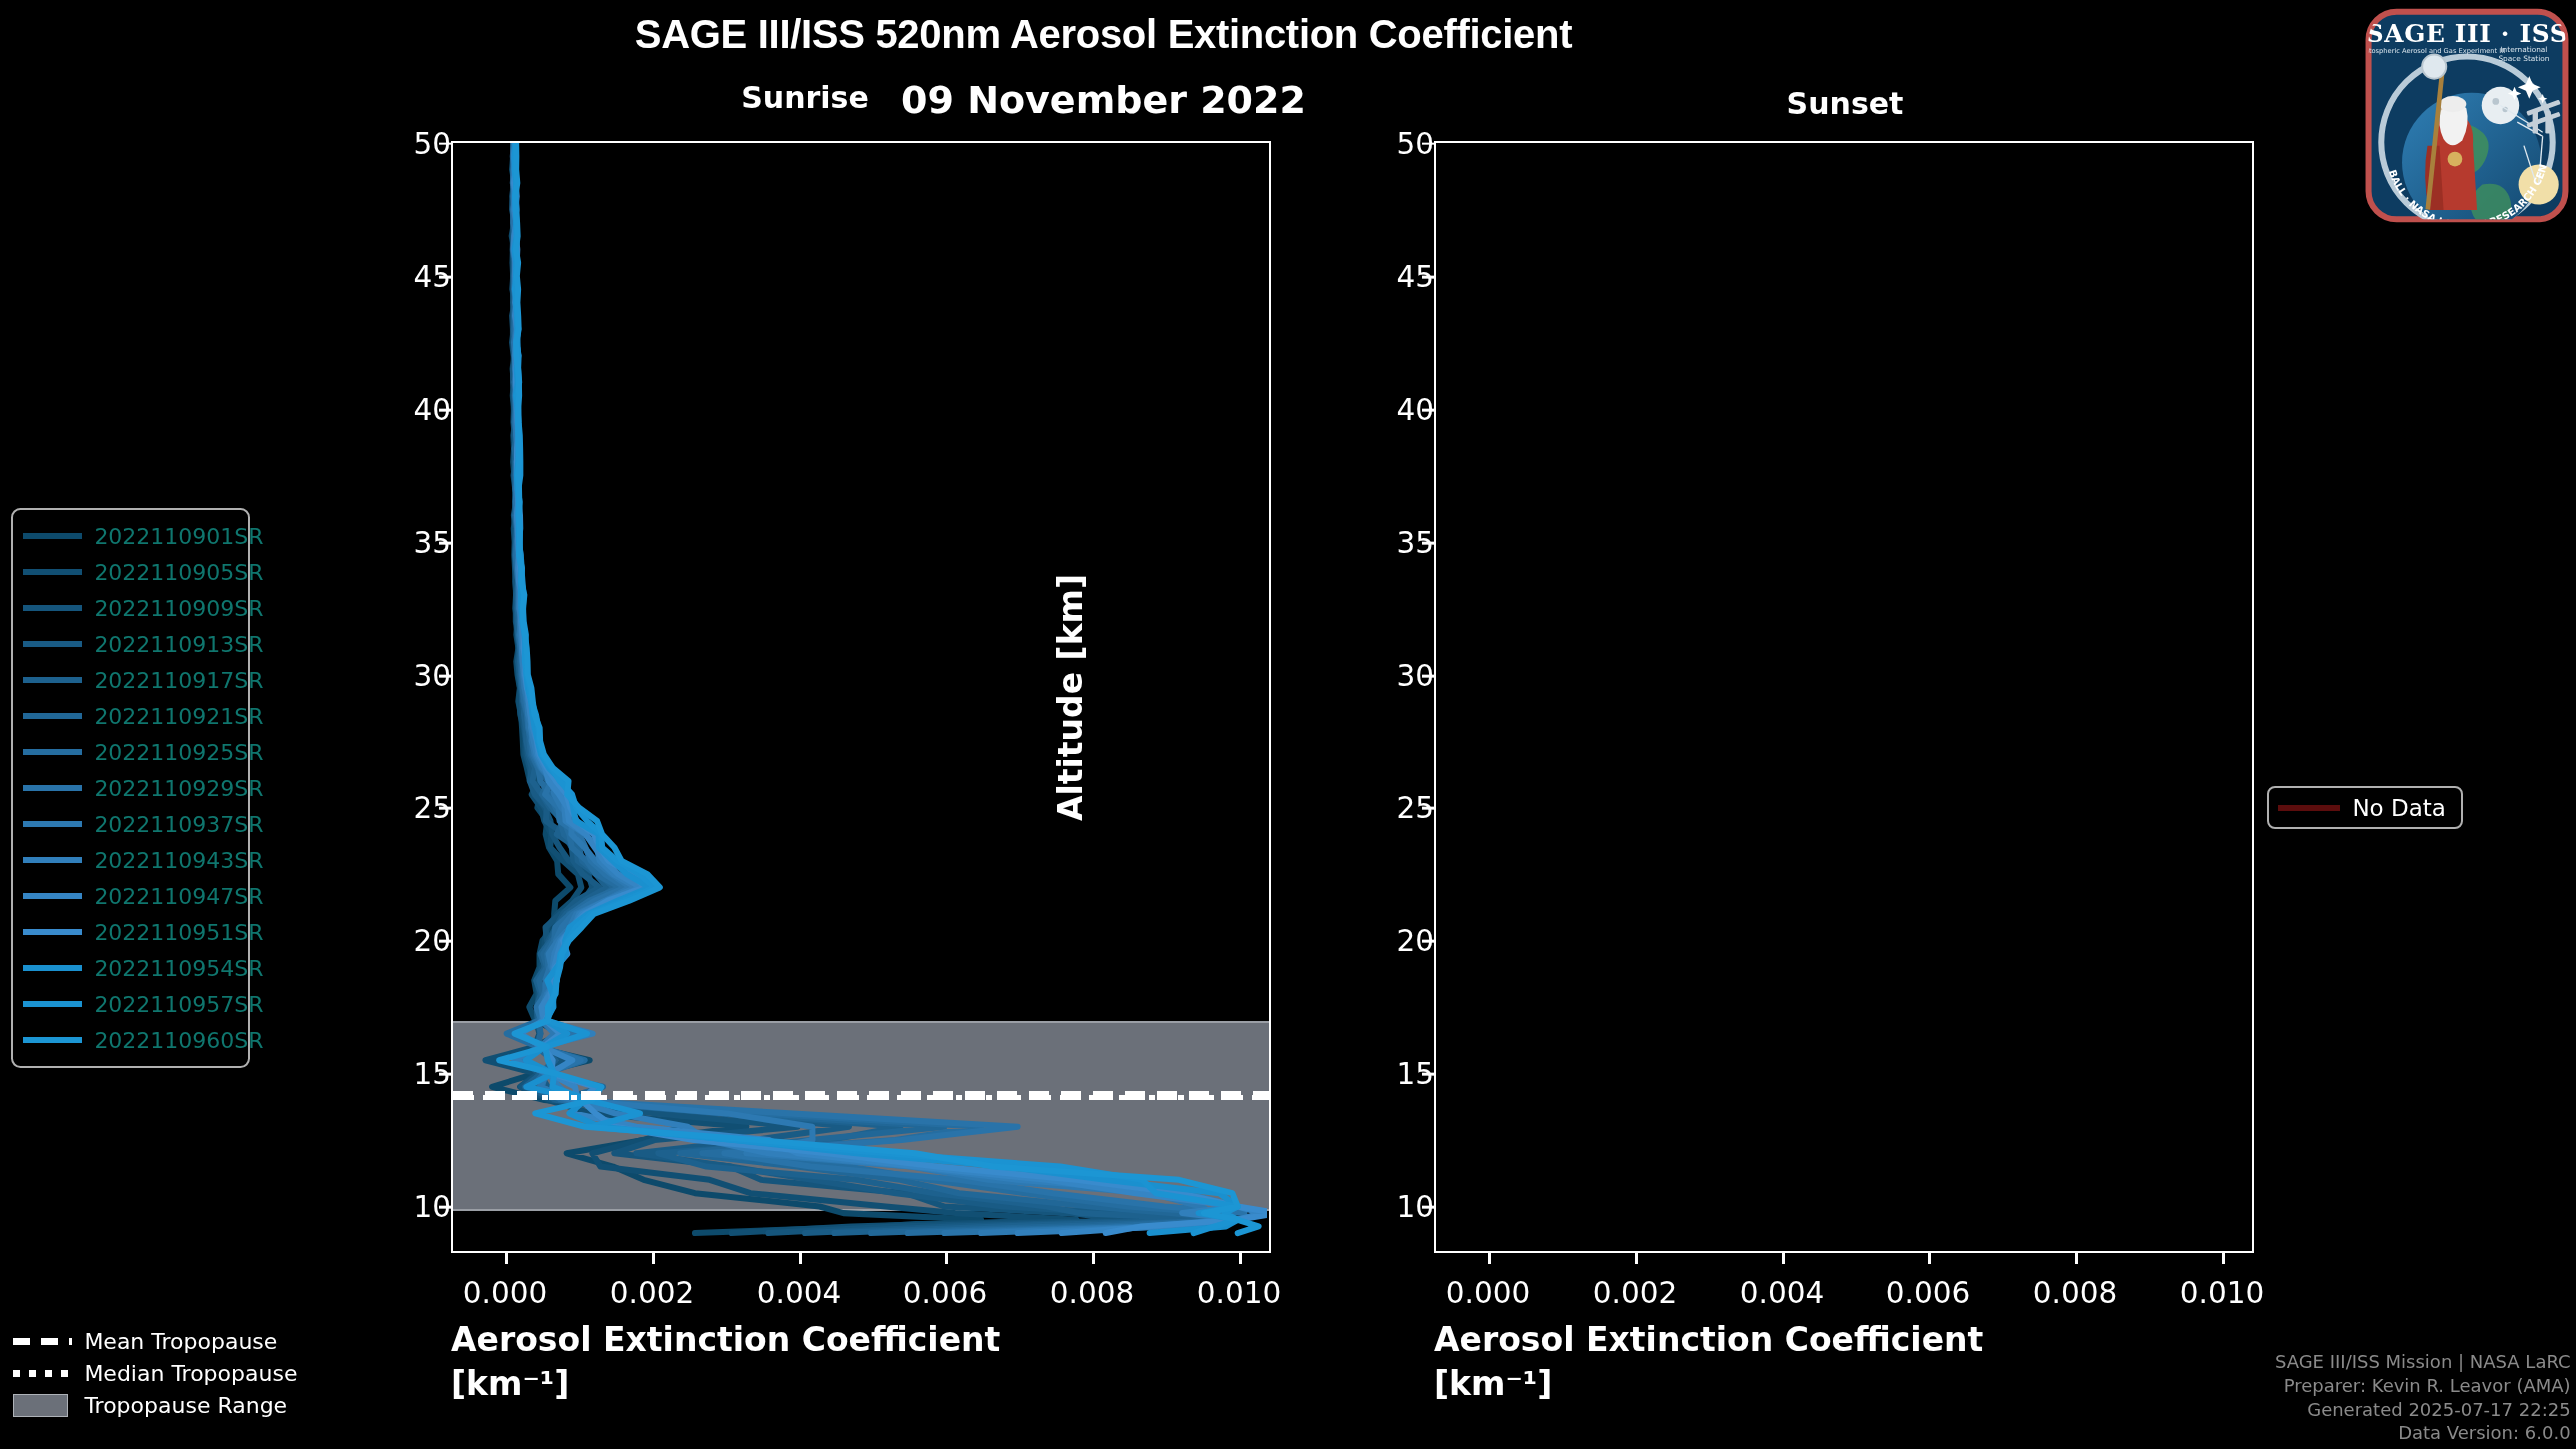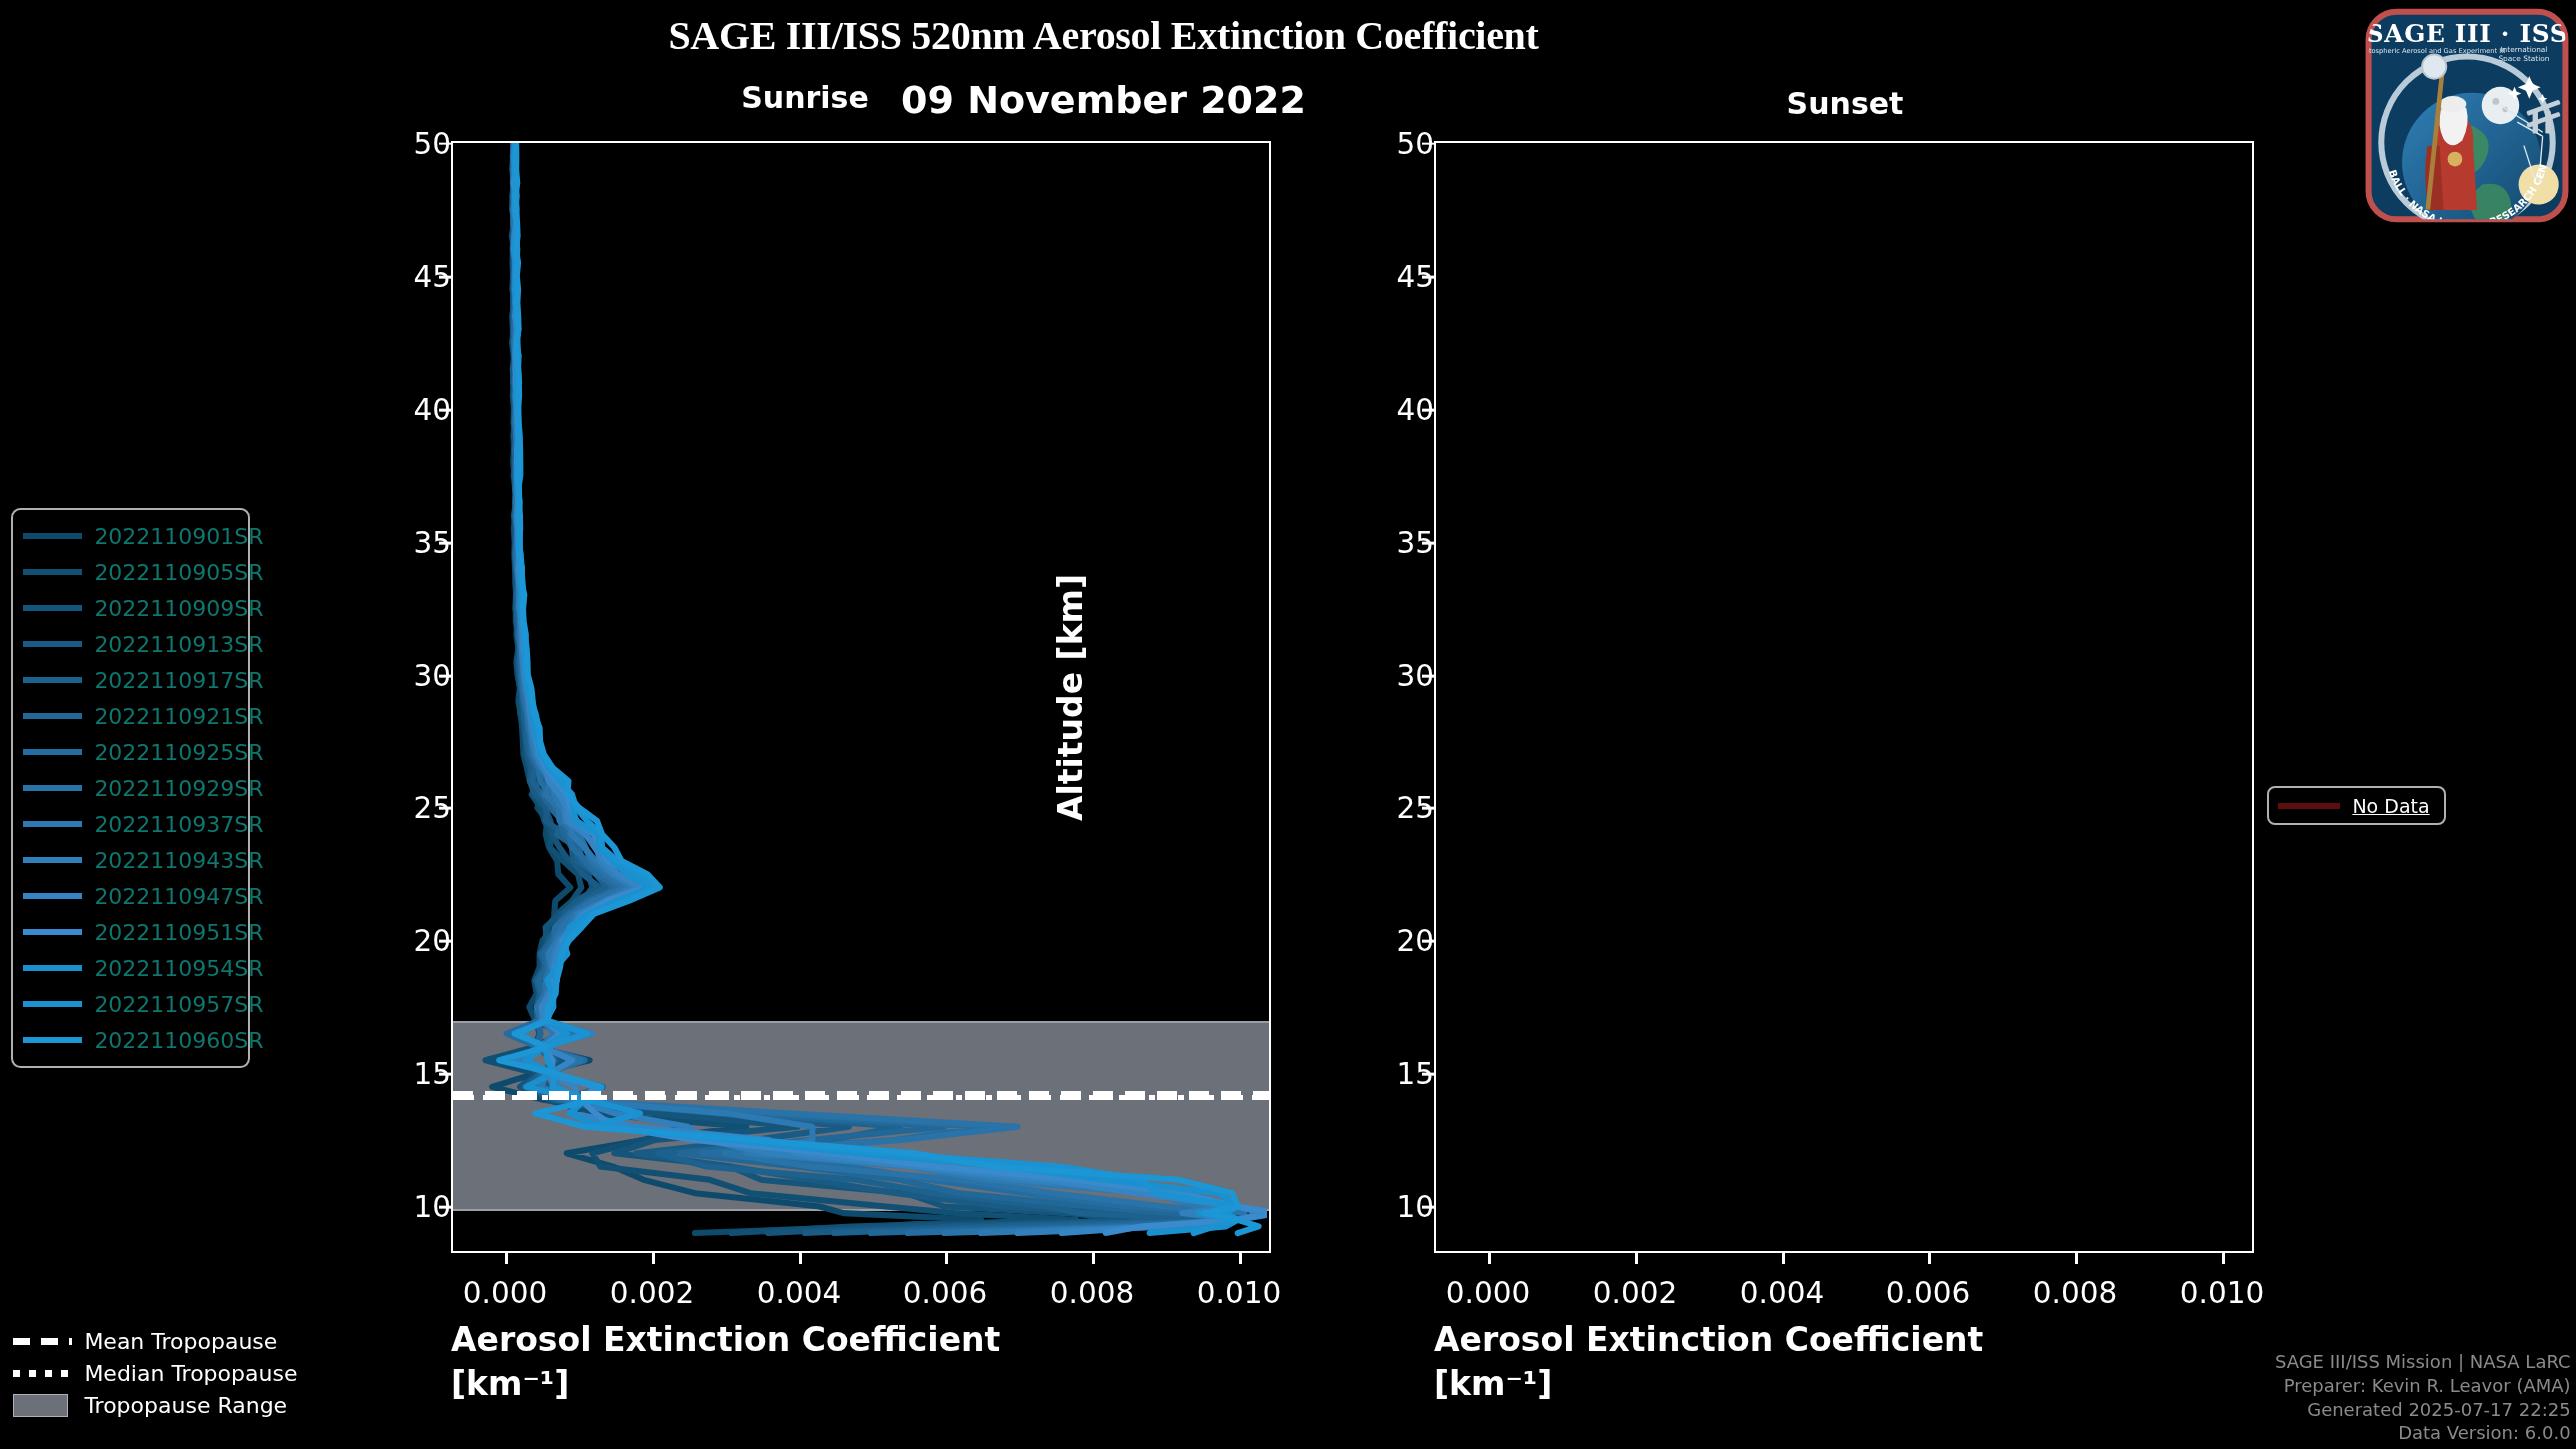--- a/index.html
+++ b/index.html
@@ -14,21 +14,21 @@
     overflow: hidden;
     font-family: "DejaVu Sans", sans-serif;
     color: #ffffff;
   }
   .abs { position: absolute; }
 
   
   #main-title {
     left: 0; top: 12px; width: 2207px;
     text-align: center;
-    font-family: Liberation Serif, serif;
+    font-family: Liberation Sans, sans-serif;
     font-weight: bold;
     font-size: 40px;
     letter-spacing: -0.3px;
     color: #ffffff;
     white-space: nowrap;
   }
   #date-subtitle {
     left: 0; top: 78px; width: 2207px;
     text-align: center;
     font-weight: bold;
@@ -185,21 +185,21 @@
     border: 2px solid #b0b0b0;
     border-radius: 8px;
     background: #000000;
     padding: 6.7px 14.8px 6.7px 9.4px;
     display: flex; align-items: center;
   }
   #nodata-swatch {
     width: 62px; height: 6px; background: #5c0d0d;
     margin-right: 12px; flex: 0 0 auto;
   }
-  #nodata-text { font-size: 19px; color: #ffffff; white-space: nowrap; text-decoration: underline; }
+  #nodata-text { font-size: 23px; color: #ffffff; white-space: nowrap; }
 
   
   #no-data-message {
     left: 1434px; top: 644px; width: 820px;
     text-align: center;
     font-size: 42px;
     line-height: 1.14;
     color: #ffffff;
   }
 

